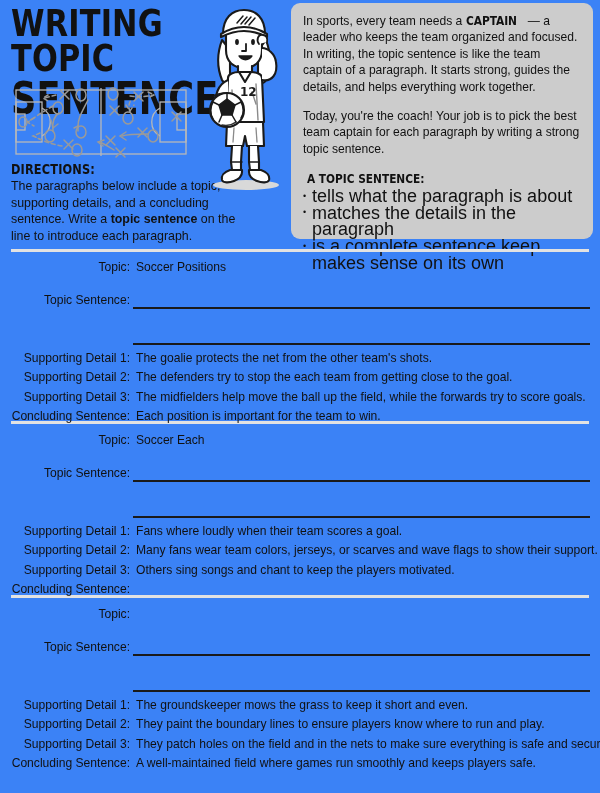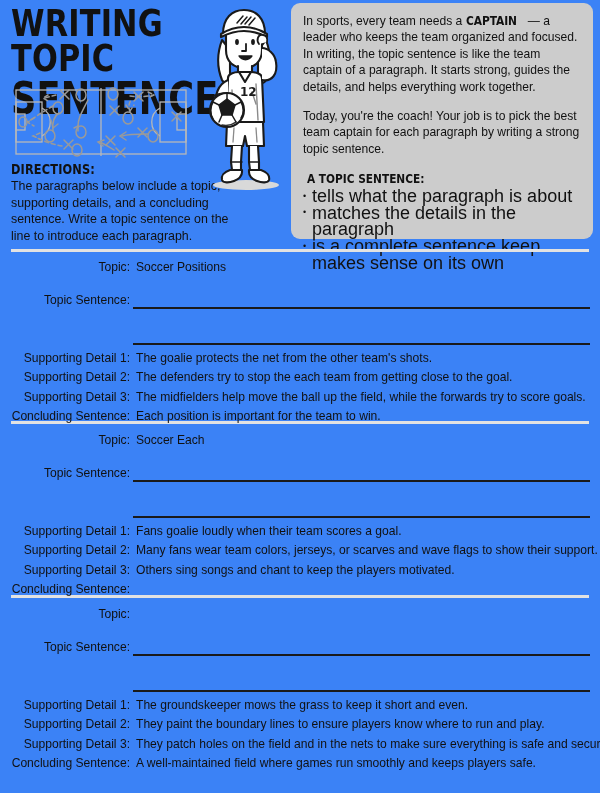--- a/index.html
+++ b/index.html
@@ -68,21 +68,21 @@
   }
 
   .directions-body {
     position: absolute;
     left: 11px; top: 178px;
     width: 228px;
     font-size: 12.4px;
     line-height: 16.6px;
     color: #111111;
   }
-  .directions-body b { font-weight: 400; }
+  .directions-body b { font-weight: 700; }
 
   
   .mascot {
     position: absolute;
     left: 196px; top: 4px;
     width: 96px;
     height: 190px;
   }
   .mascot svg { display: block; }
 
@@ -420,21 +420,21 @@
     </div>
     <div class="ts-row" style="margin-top:9px">
       <div class="row-label">Topic Sentence:</div>
       <div class="write-line" style="top:20px"></div>
     </div>
     <div class="spacer-lines" style="height:36px">
       <div class="write-line" style="top:30px"></div>
     </div>
     <div class="row">
       <div class="row-label">Supporting Detail 1:</div>
-      <div class="row-value">Fans goalie loudly when their team scores a goal.</div>
+      <div class="row-value">Fans where loudly when their team scores a goal.</div>
     </div>
     <div class="row">
       <div class="row-label">Supporting Detail 2:</div>
       <div class="row-value">Many fans wear team colors, jerseys, or scarves and wave flags to show their support.</div>
     </div>
     <div class="row">
       <div class="row-label">Supporting Detail 3:</div>
       <div class="row-value">Others sing songs and chant to keep the players motivated.</div>
     </div>
     <div class="row">

